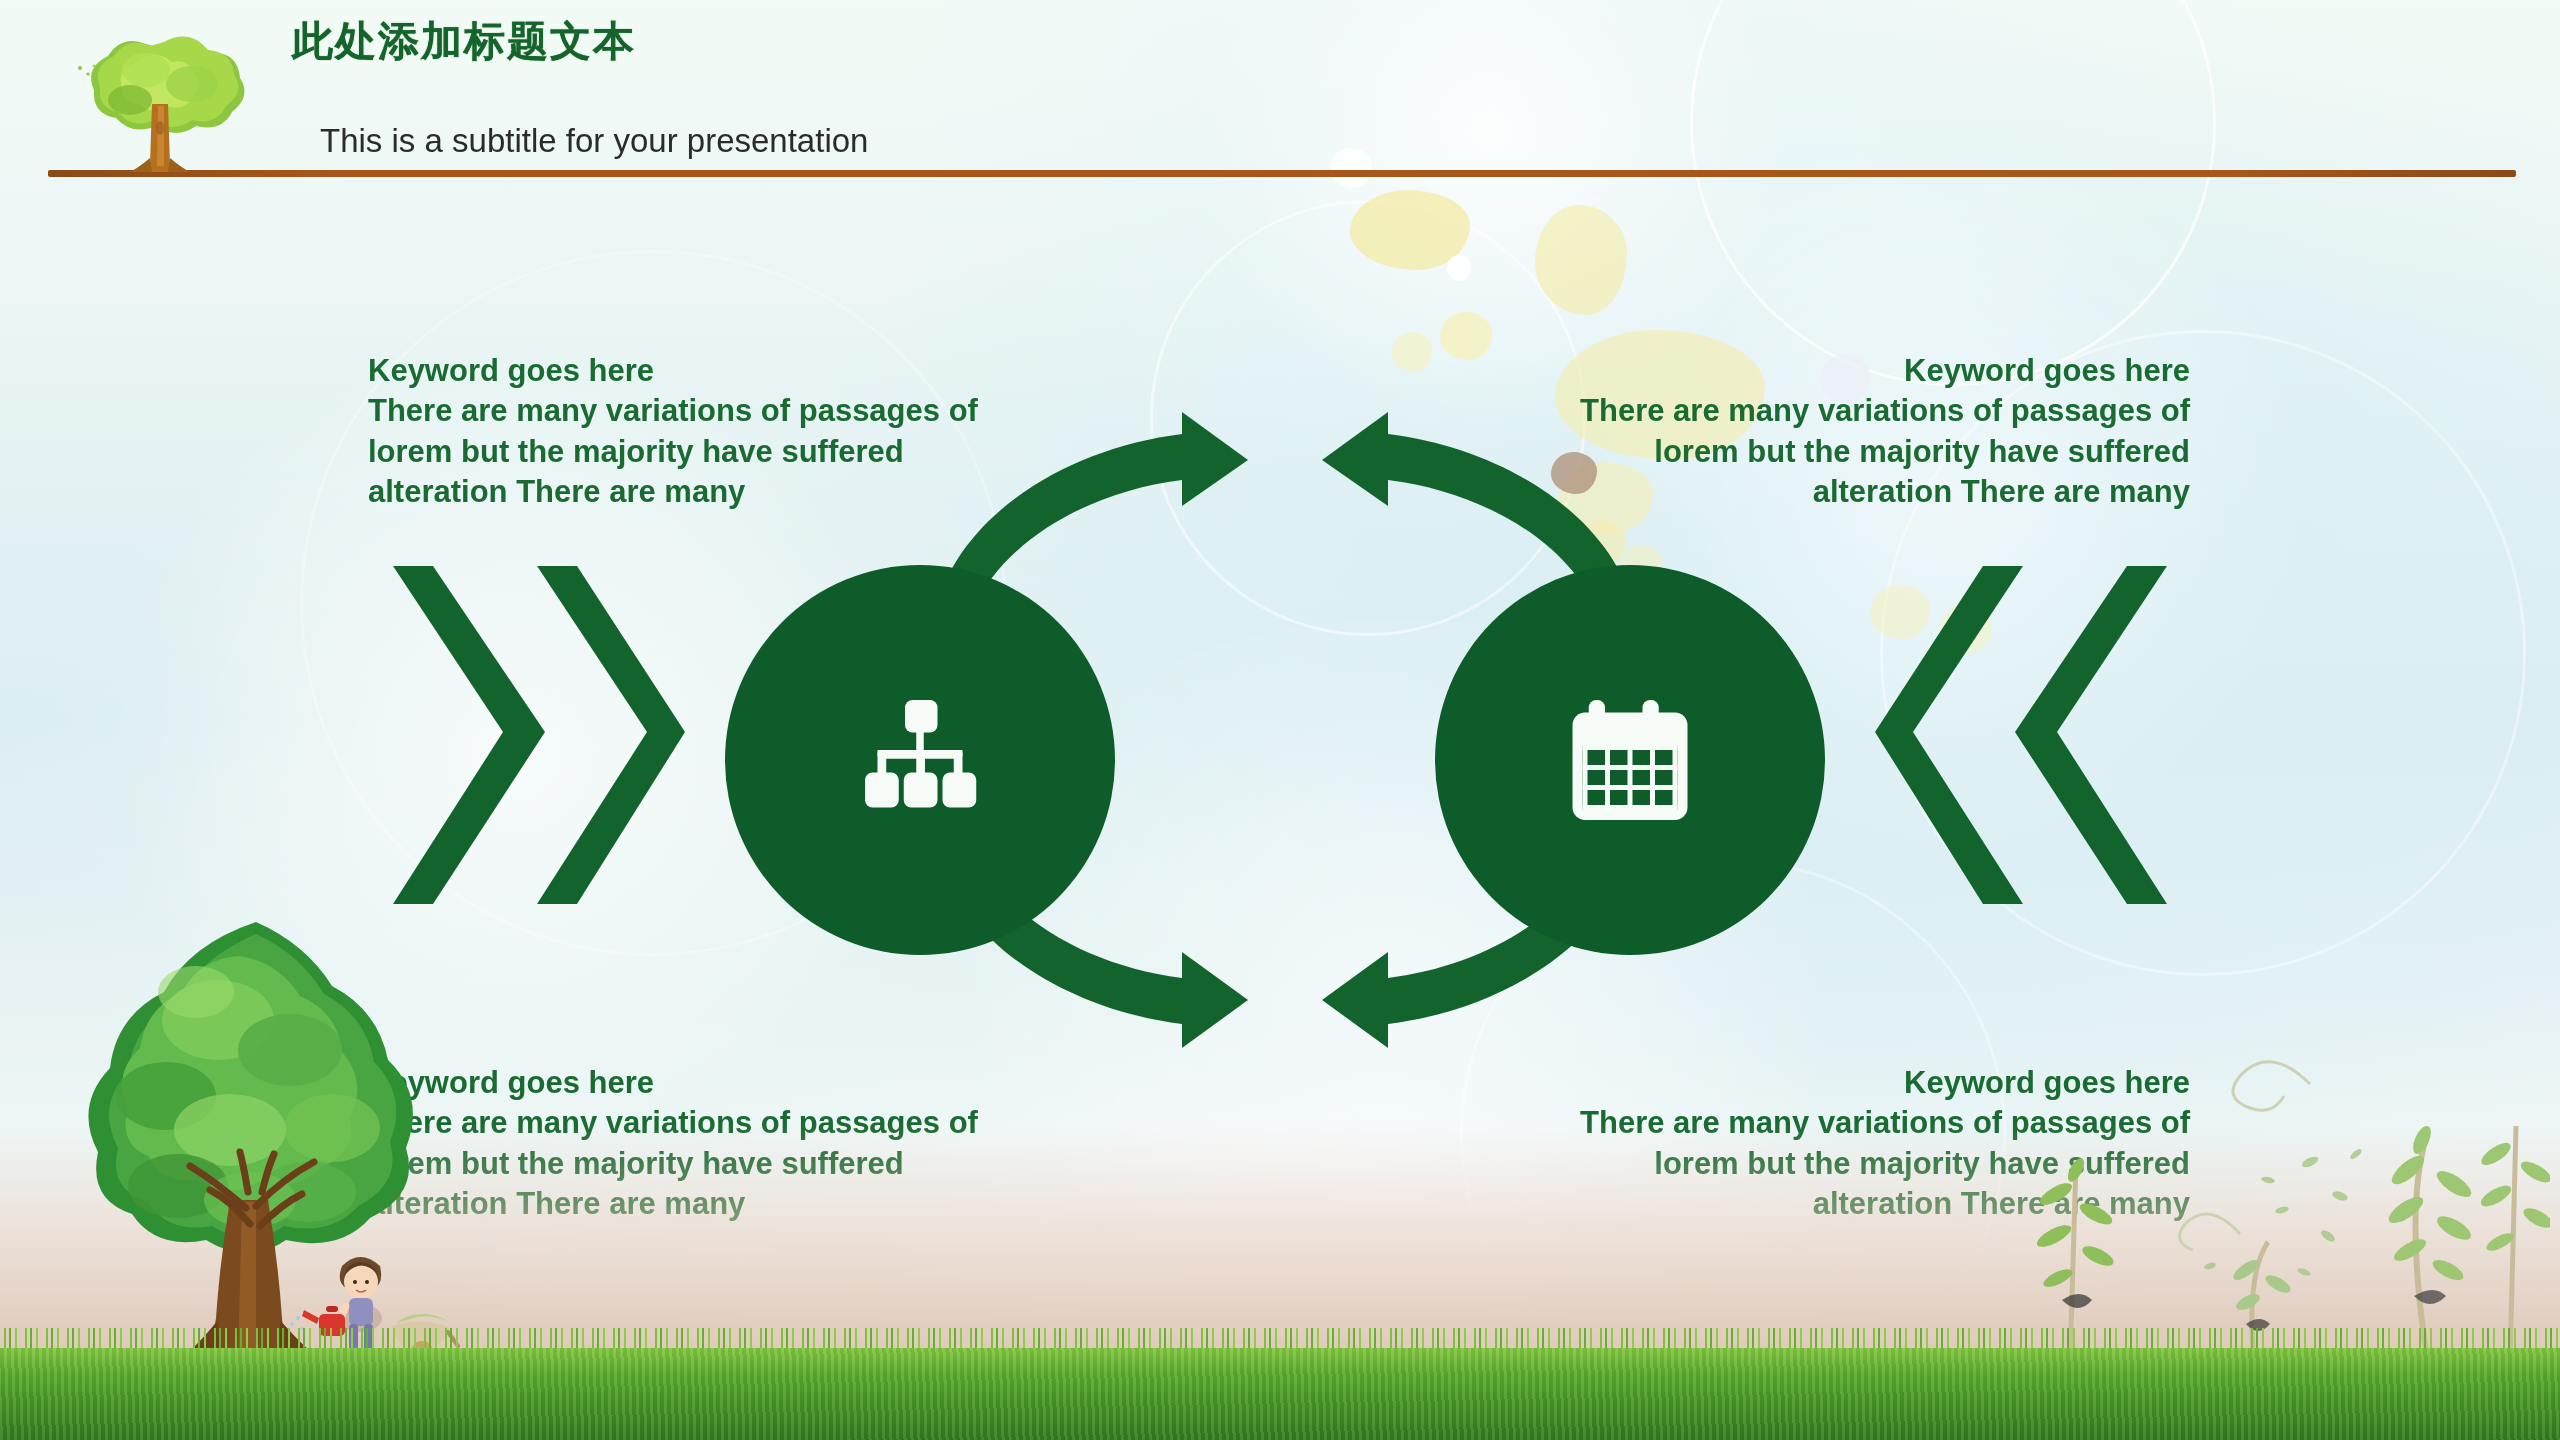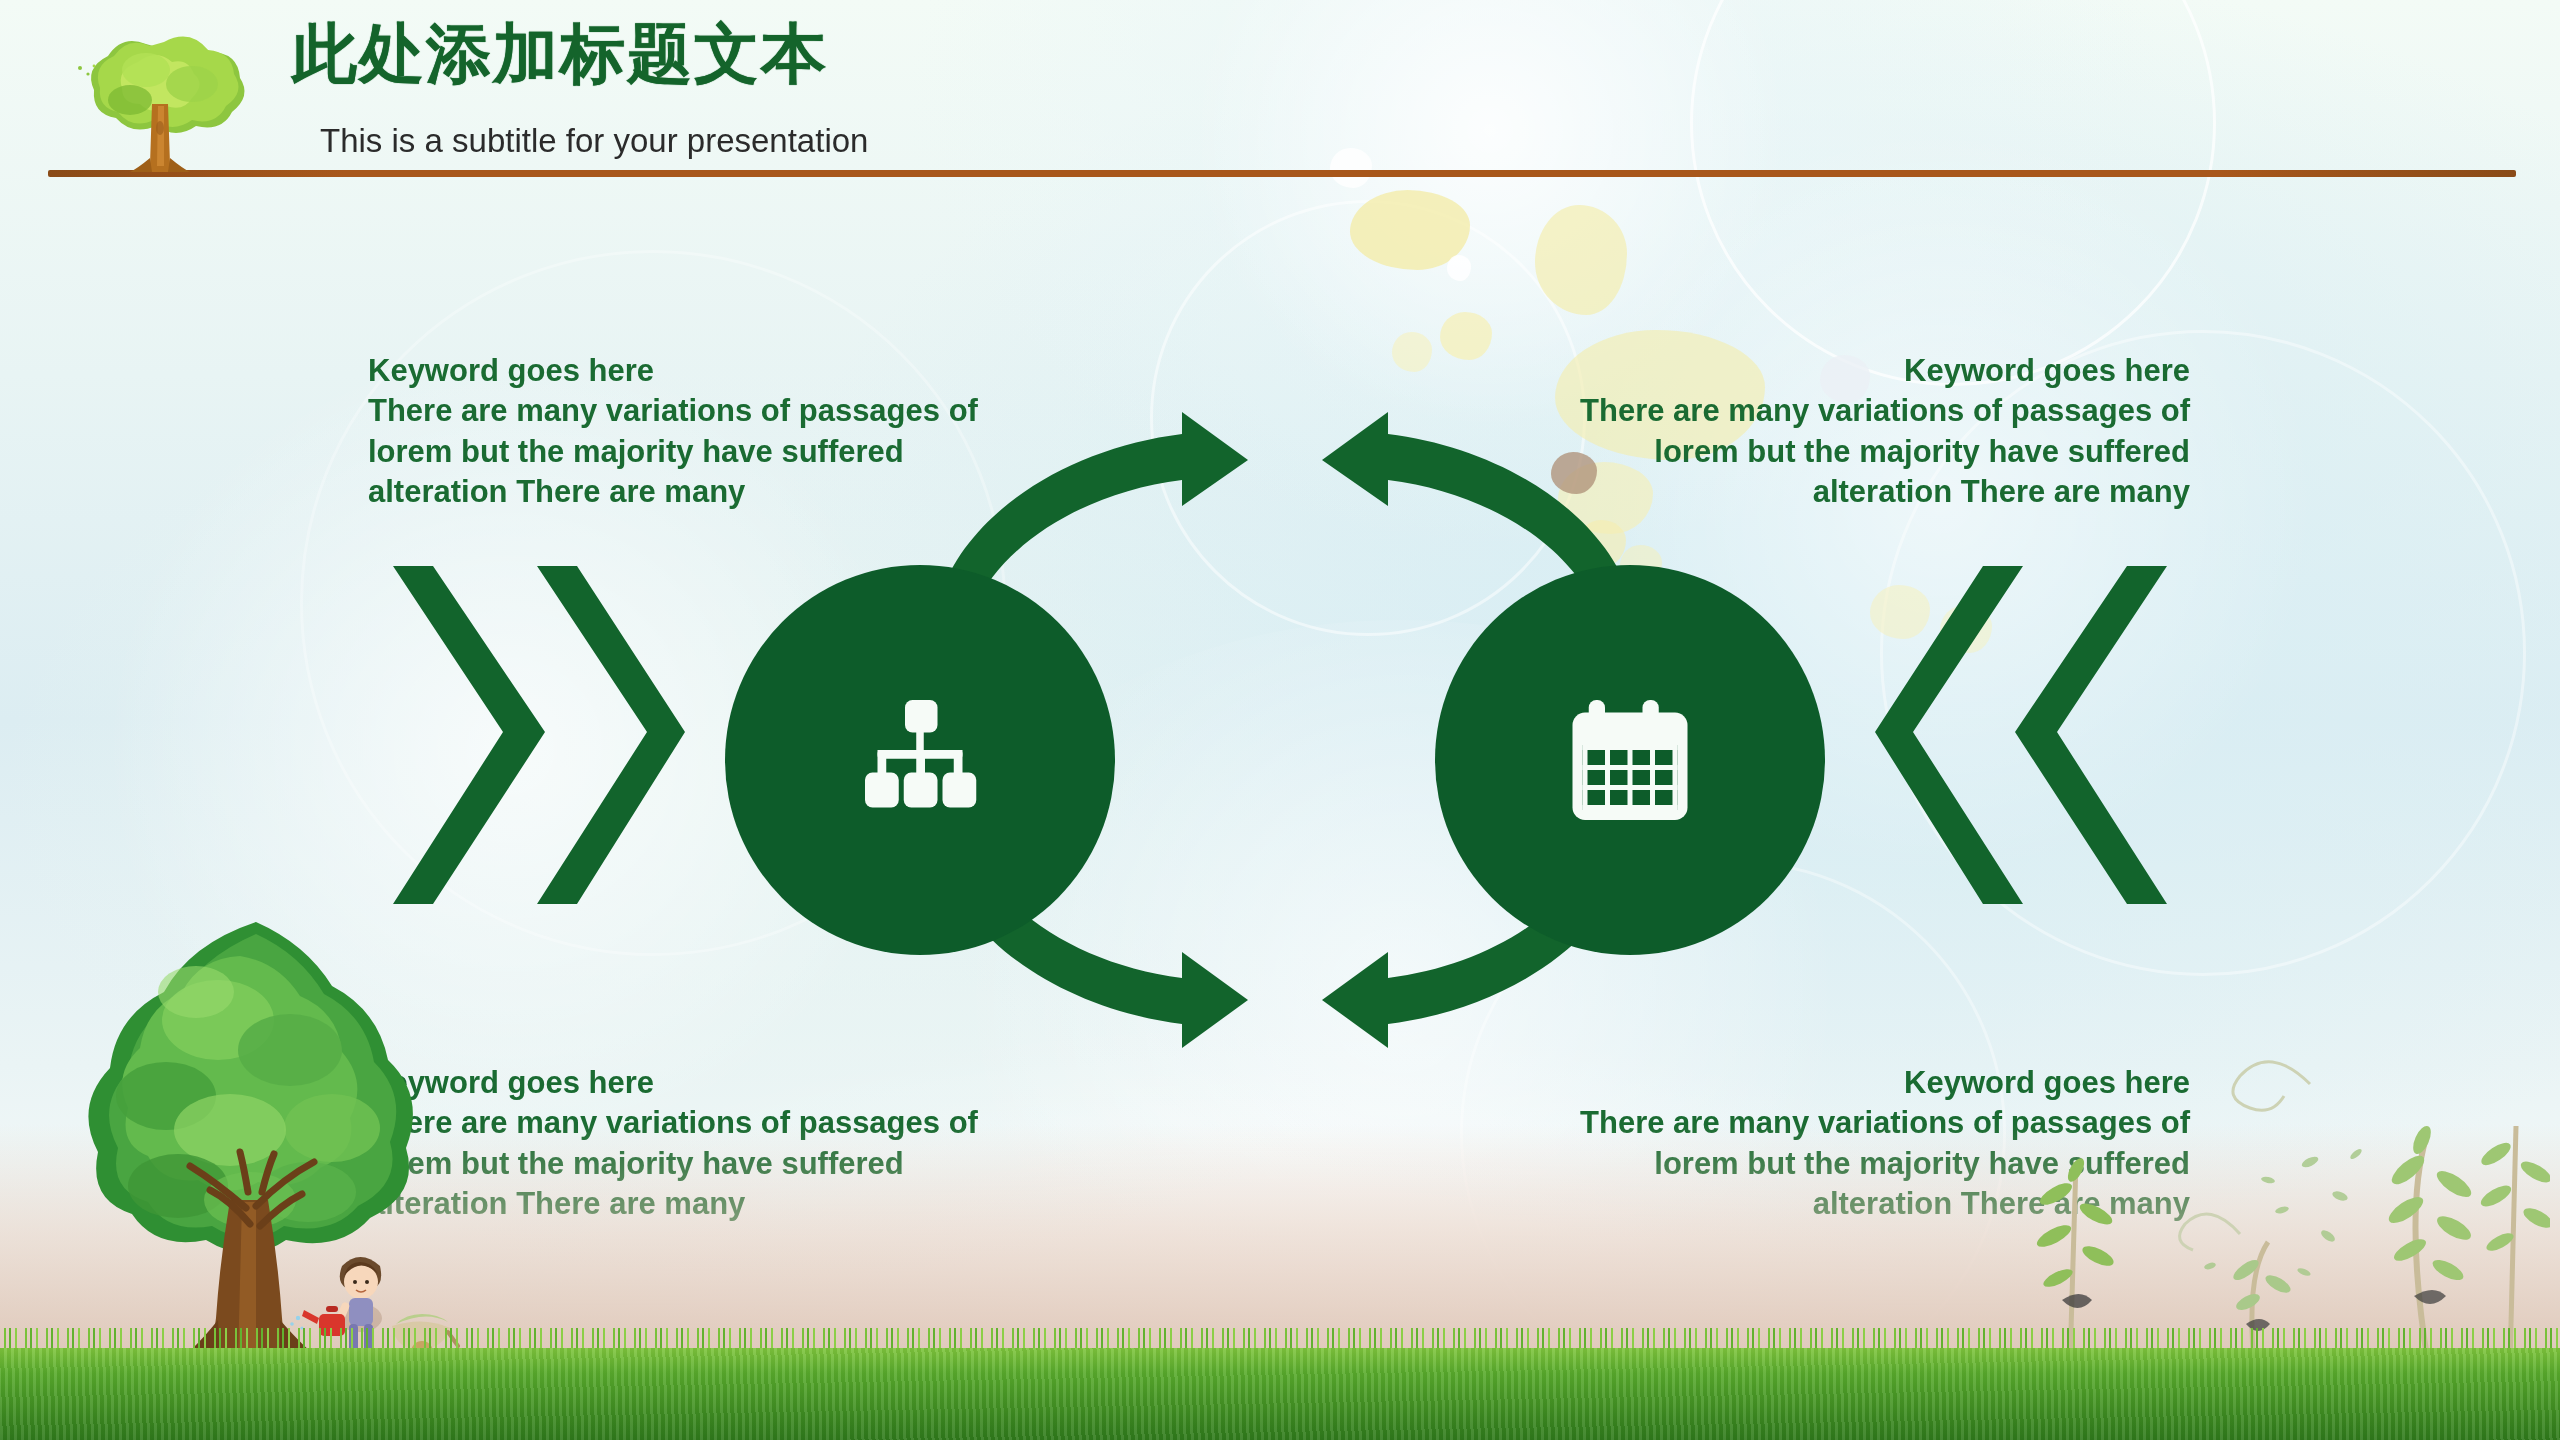--- a/index.html
+++ b/index.html
@@ -26,21 +26,21 @@
 
   
   .header-rule{
     position:absolute;left:48px;top:170px;width:2468px;height:7px;
     background:linear-gradient(90deg,#8a4b18,#a8571b 12%,#a8571b 88%,#8a4b18);
     border-radius:2px;
   }
   .logo-tree{position:absolute;left:60px;top:8px;width:200px;height:168px;}
   .title{
     position:absolute;left:292px;top:20px;
-    font-size:65px;font-weight:bold;color:#14642b;letter-spacing:2px;
+    font-size:41px;font-weight:bold;color:#14642b;letter-spacing:2px;
     white-space:nowrap;line-height:1.05;
     font-family:"DejaVu Sans","Liberation Sans",sans-serif;
     text-shadow:0 0 1px #14642b;
   }
   .subtitle{
     position:absolute;left:320px;top:122px;
     font-size:33px;color:#2b2b2b;white-space:nowrap;text-align:right;
   }
 
   

